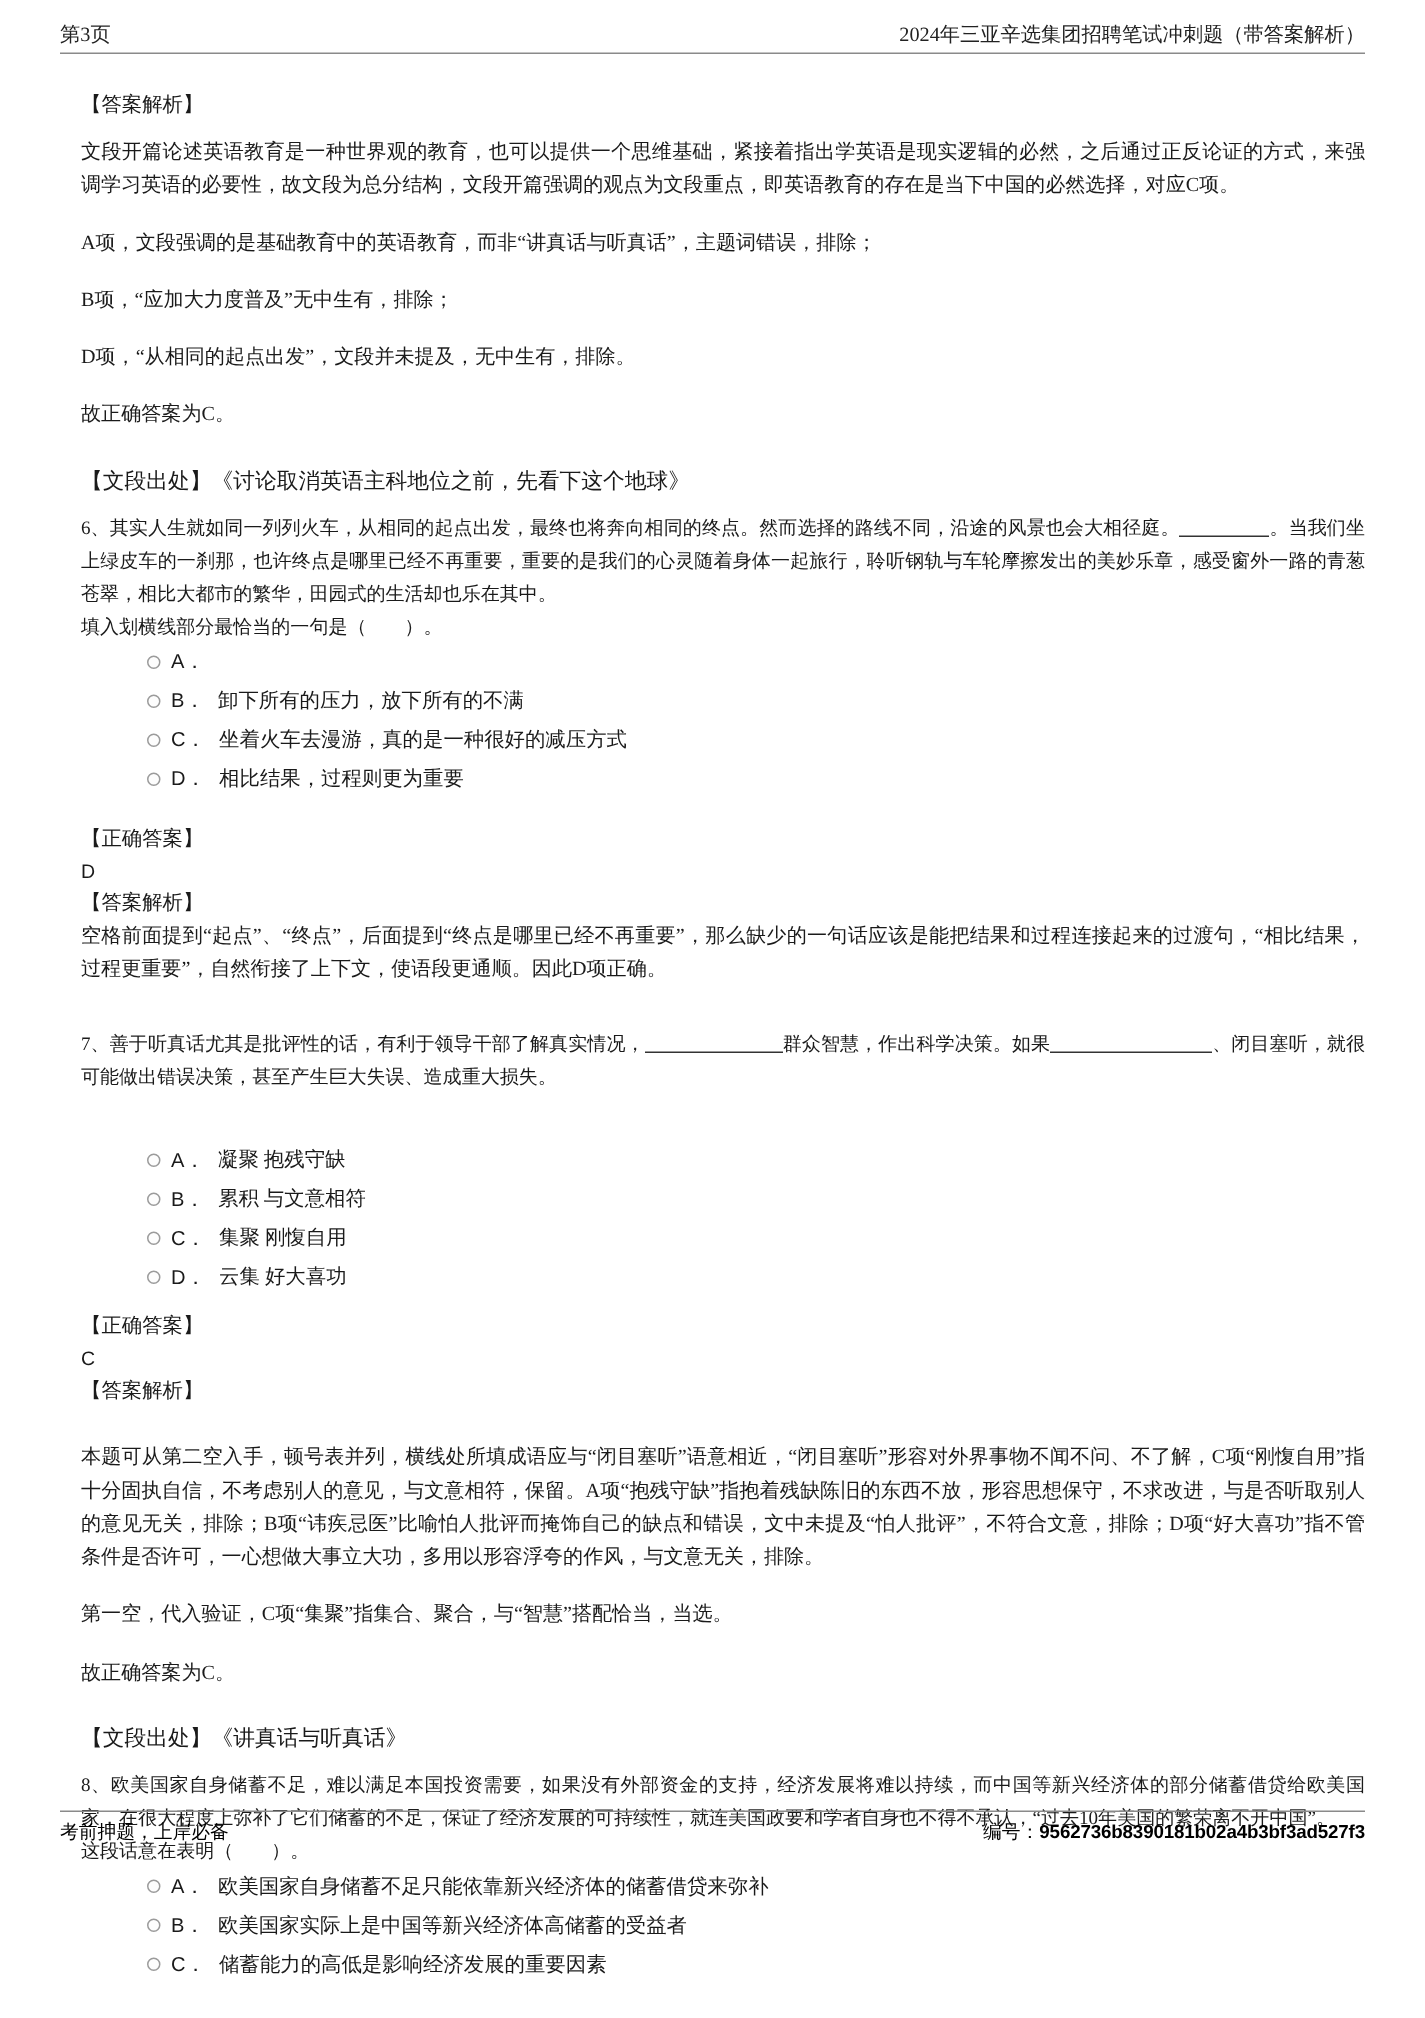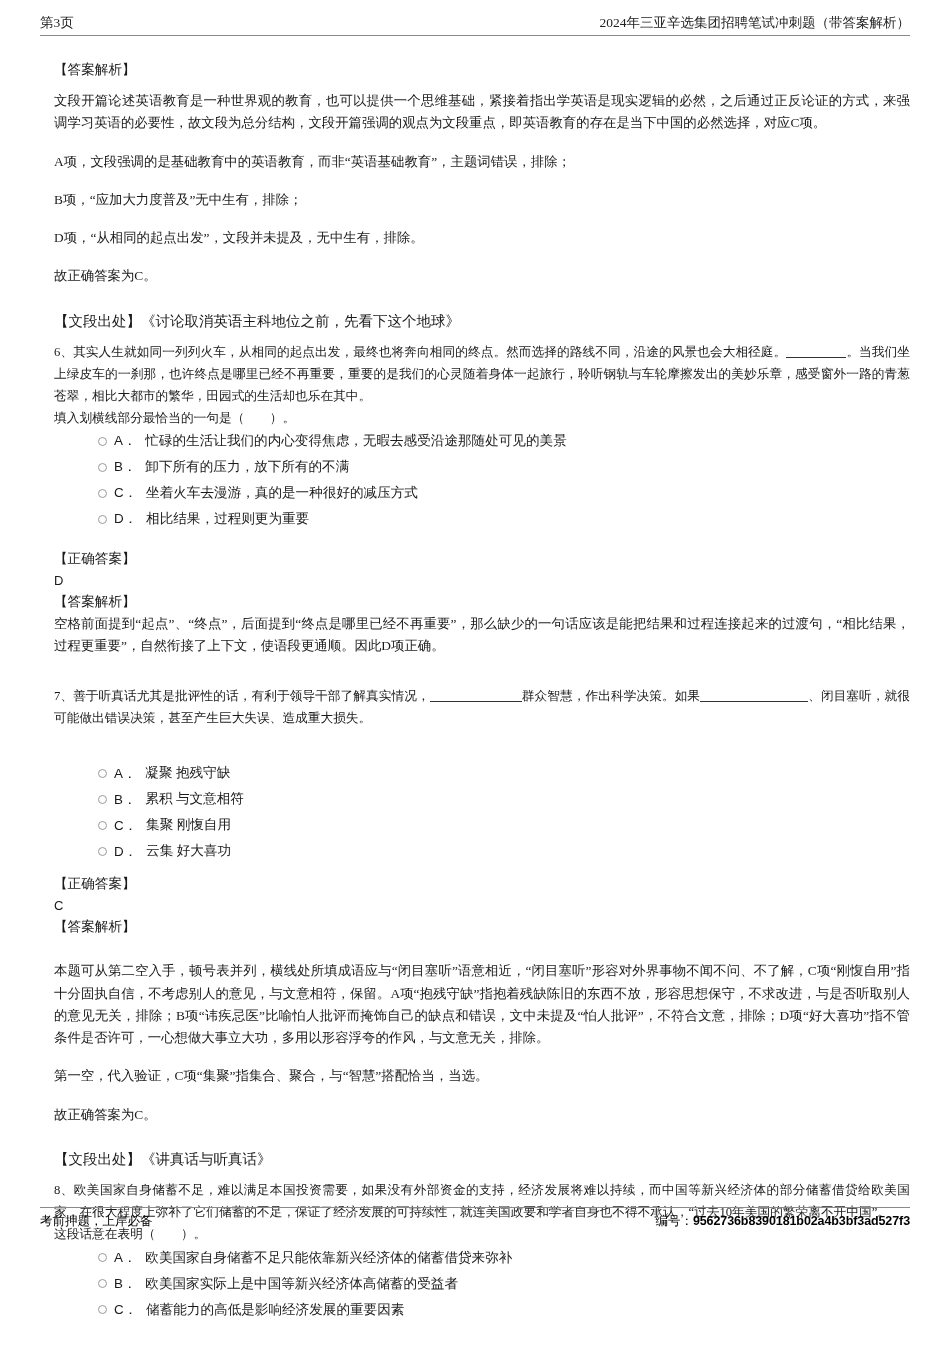--- a/index.html
+++ b/index.html
@@ -175,39 +175,38 @@
     <div class="hdr-right">2024年三亚辛选集团招聘笔试冲刺题（带答案解析）</div>
   </div>
 
   <div class="content">
 
     <div class="gap-sm"></div>
     <p class="sec-label">【答案解析】</p>
     <div class="gap-sm"></div>
     <p class="explain">文段开篇论述英语教育是一种世界观的教育，也可以提供一个思维基础，紧接着指出学英语是现实逻辑的必然，之后通过正反论证的方式，来强调学习英语的必要性，故文段为总分结构，文段开篇强调的观点为文段重点，即英语教育的存在是当下中国的必然选择，对应C项。</p>
     <div class="gap-md"></div>
-    <p class="explain">A项，文段强调的是基础教育中的英语教育，而非“英语基础教育”，主题词错误，排除；</p>
+    <p class="explain">A项，文段强调的是基础教育中的英语教育，而非“讲真话与听真话”，主题词错误，排除；</p>
     <div class="gap-md"></div>
     <p class="explain">B项，“应加大力度普及”无中生有，排除；</p>
     <div class="gap-md"></div>
     <p class="explain">D项，“从相同的起点出发”，文段并未提及，无中生有，排除。</p>
     <div class="gap-md"></div>
     <p class="explain">故正确答案为C。</p>
     <div class="gap-lg"></div>
     <p class="src-line">【文段出处】《讨论取消英语主科地位之前，先看下这个地球》</p>
 
     <div class="gap-sm"></div>
     <p class="qtext"><span>6、其实人生就如同一列列火车，从相同的起点出发，最终也将奔向相同的终点。然而选择的路线不同，沿途的风景也会大相径庭。</span><span class="blank-s"></span><span>。当我们坐上绿皮车的一刹那，也许终点是哪里已经不再重要，重要的是我们的心灵随着身体一起旅行，聆听钢轨与车轮摩擦发出的美妙乐章，感受窗外一路的青葱苍翠，相比大都市的繁华，田园式的生活却也乐在其中。</span></p>
     <p class="qprompt">填入划横线部分最恰当的一句是（　　）。</p>
 
     <div class="options">
       <div class="option-row">
         <span class="radio"></span>
         <span class="opt-letter">A．</span>
-        <span class="opt-text opt-pad">忙碌的生活让我们的内心变得焦虑，无暇去感受沿途那随处可见的美景</span>
       </div>
       <div class="option-row">
         <span class="radio"></span>
         <span class="opt-letter">B．</span>
         <span class="opt-text opt-pad">卸下所有的压力，放下所有的不满</span>
       </div>
       <div class="option-row">
         <span class="radio"></span>
         <span class="opt-letter">C．</span>
         <span class="opt-text opt-pad">坐着火车去漫游，真的是一种很好的减压方式</span>

